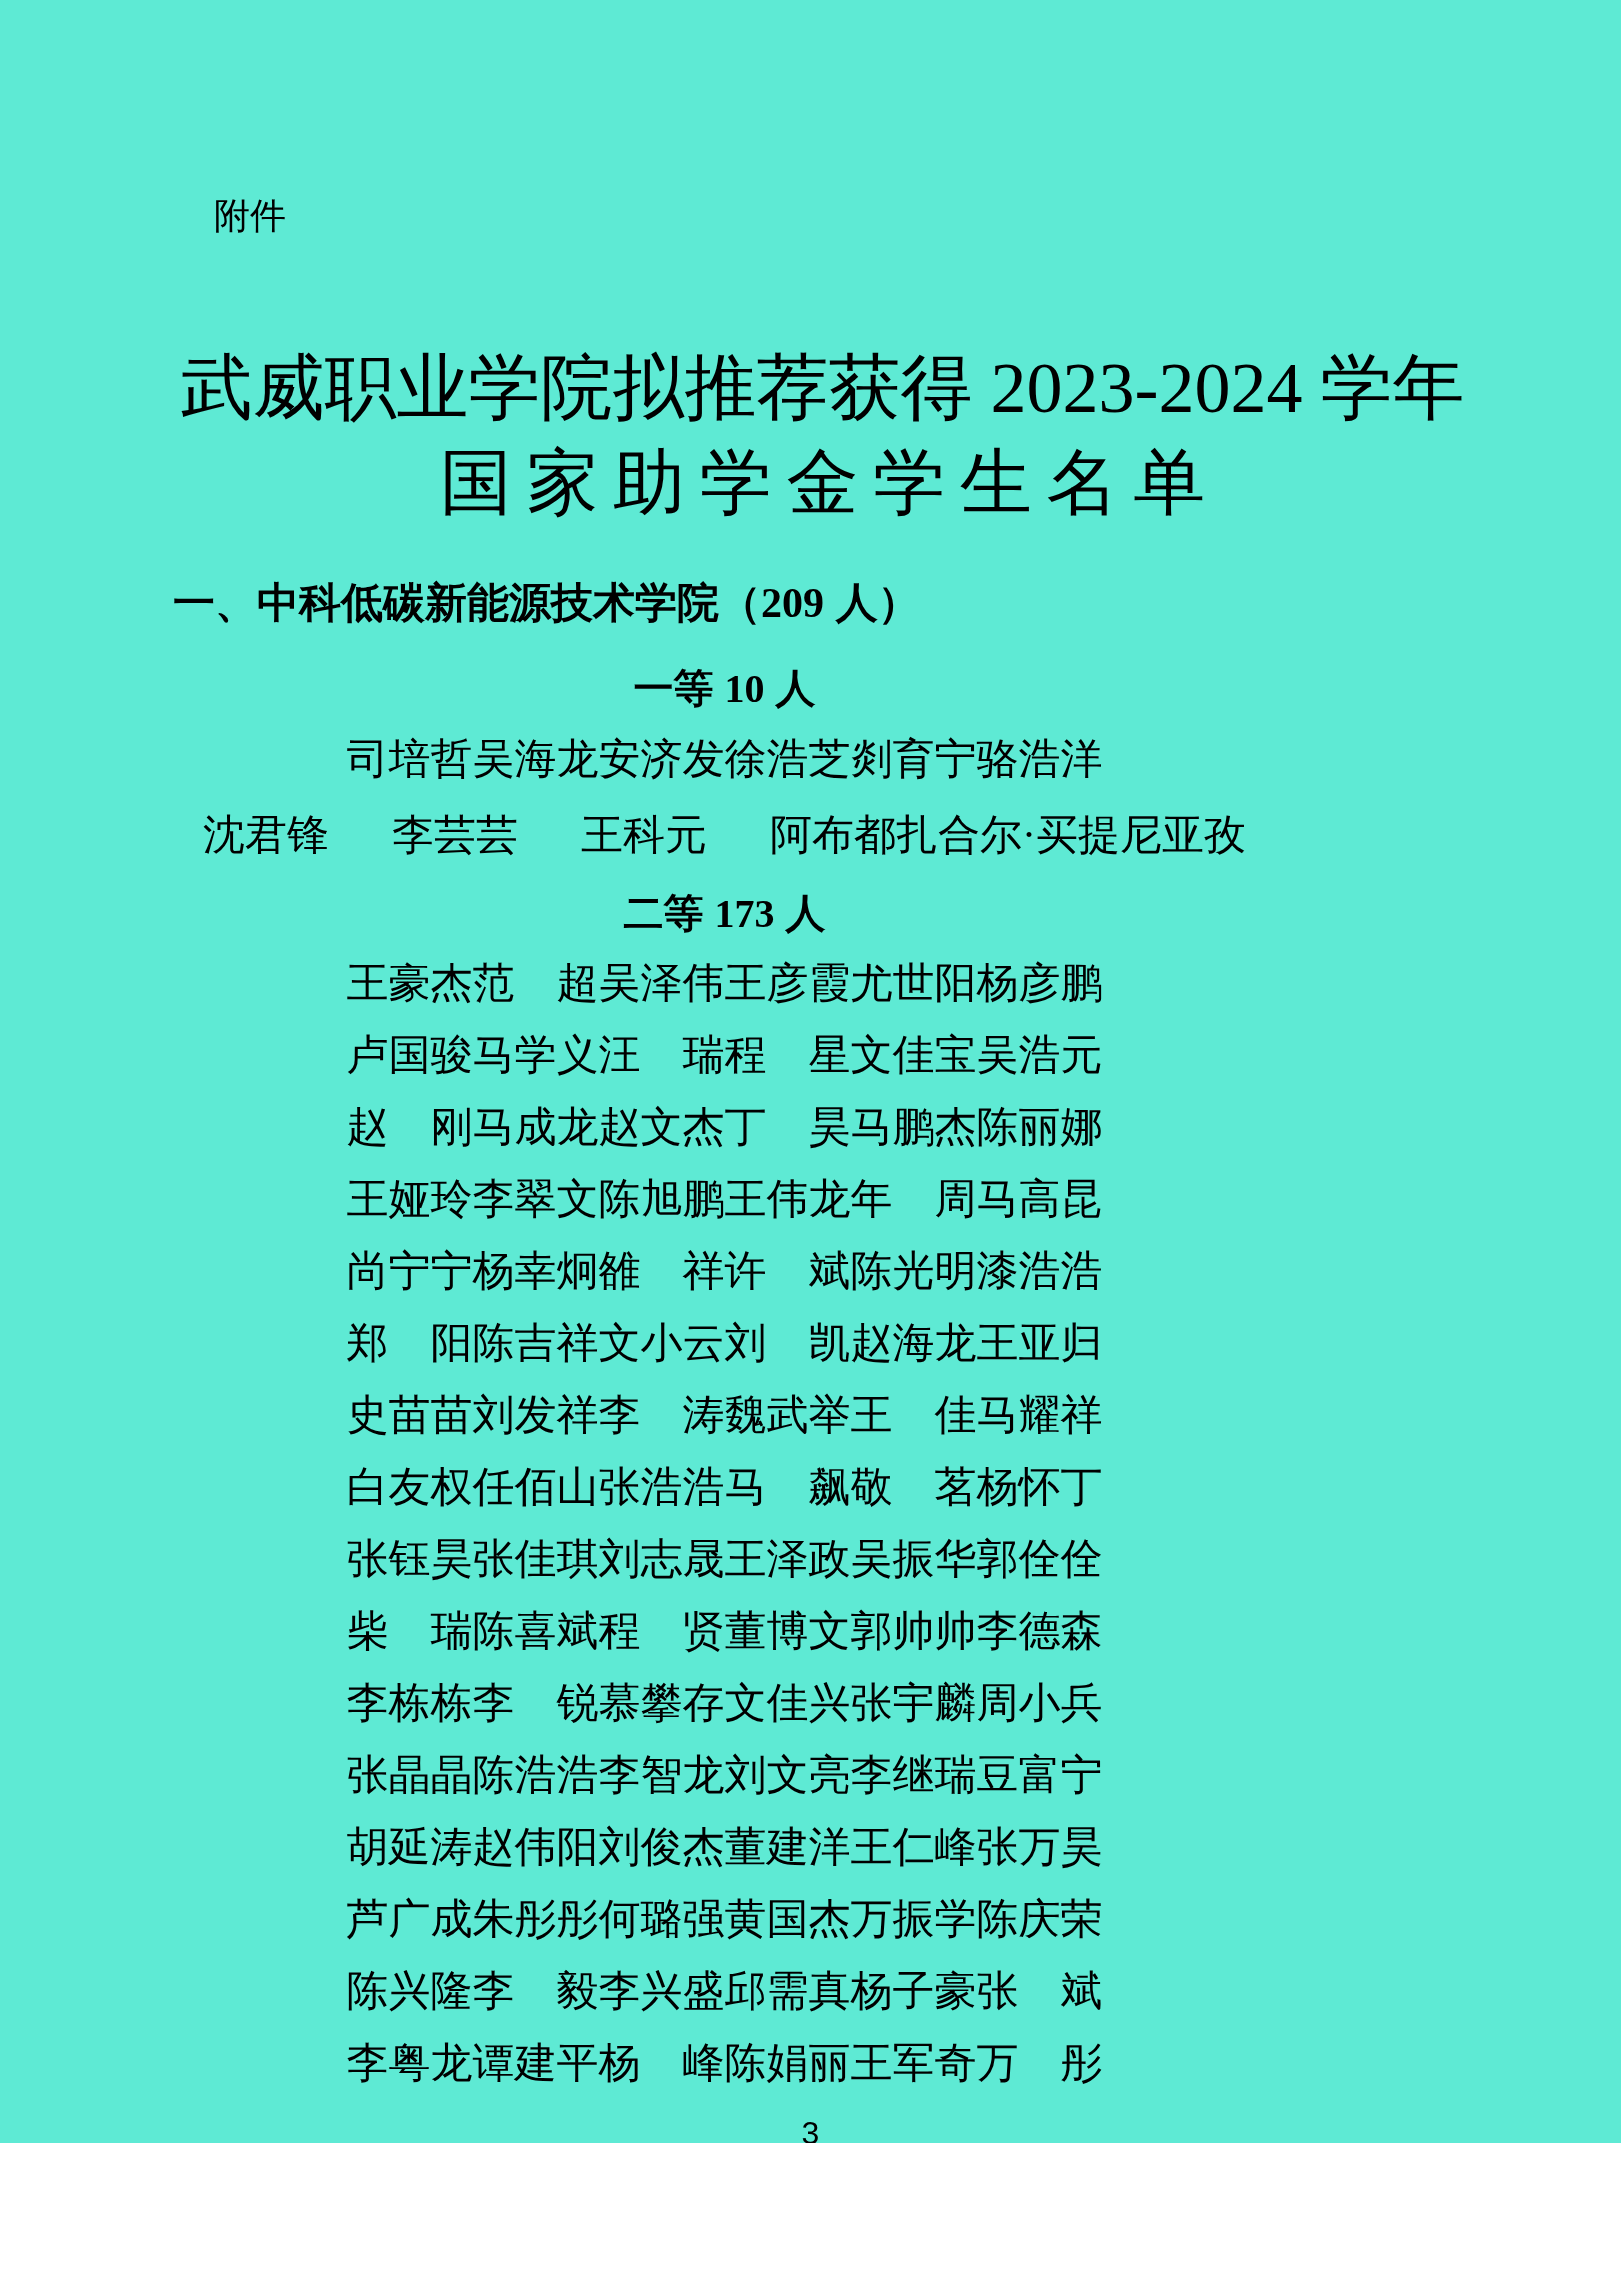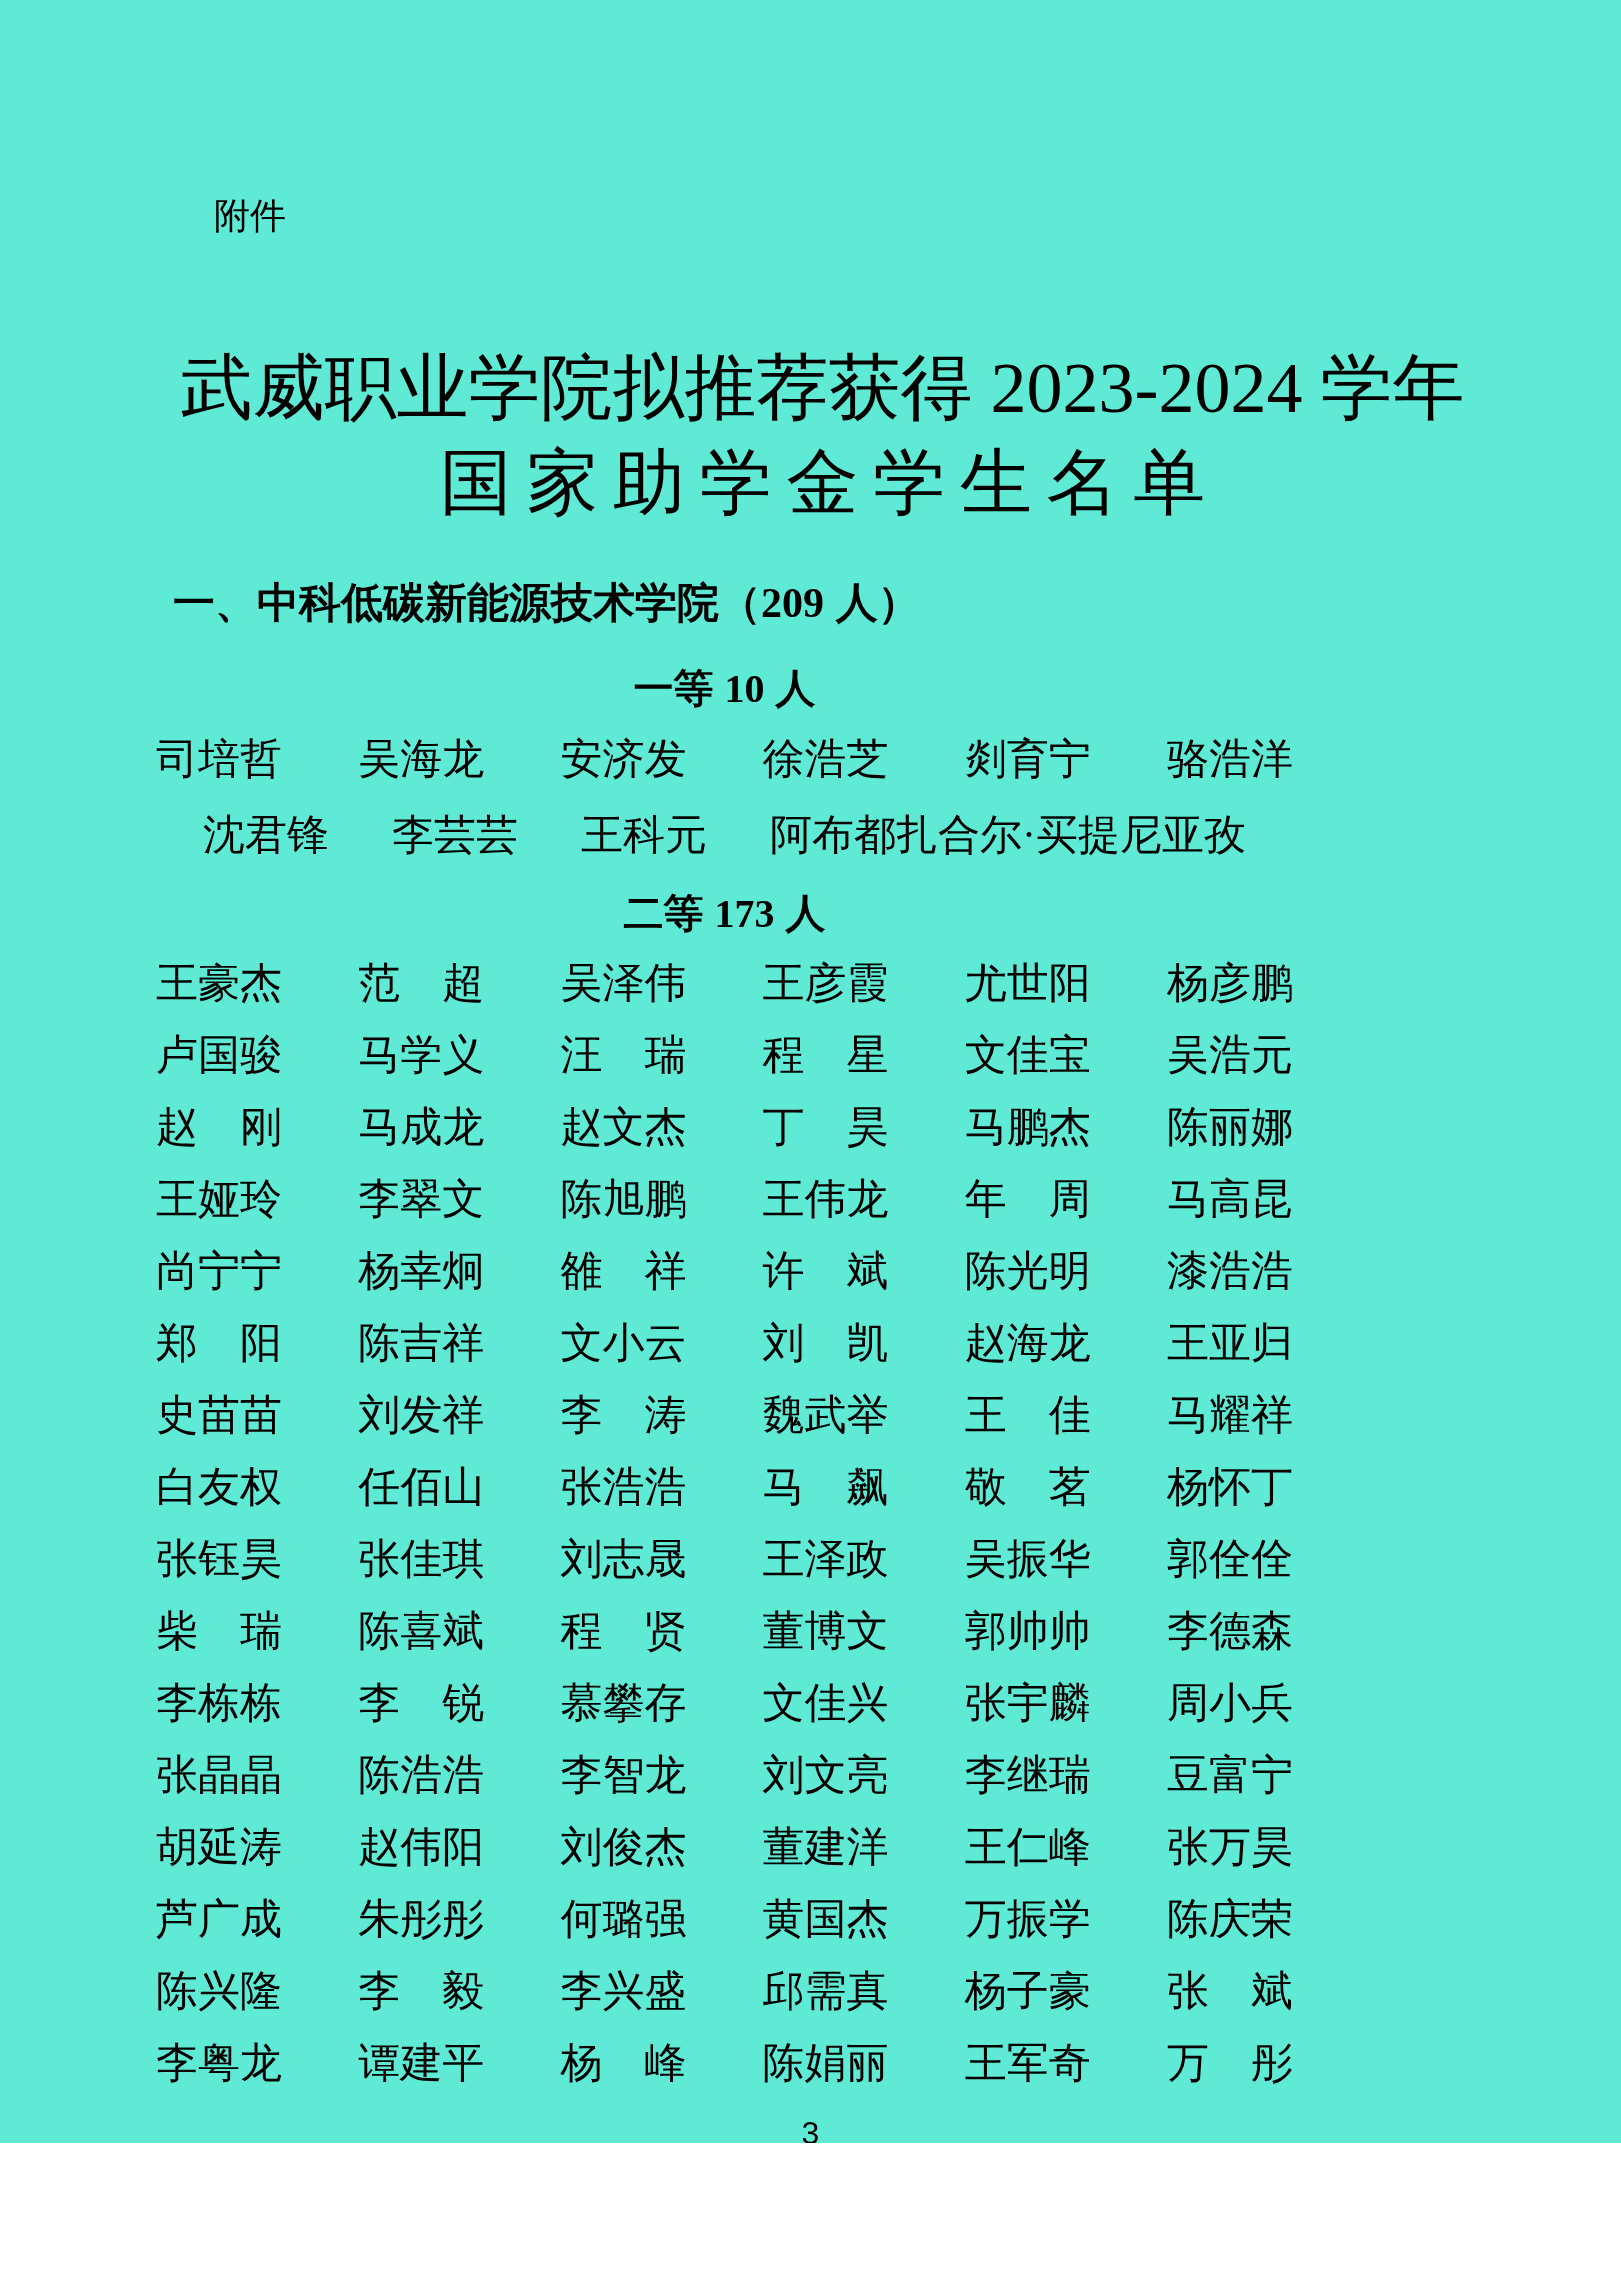--- a/index.html
+++ b/index.html
@@ -76,21 +76,21 @@
   .name-group:nth-child(2) .group-heading { margin-top: 0px; }
   .rows { margin-top: 21.6px; }
   .name-row {
     display: flex;
     align-items: flex-start;
     height: 72px;
     font-size: 42px;
     line-height: 47px;
   }
   .name-group:nth-child(1) .name-row { height: 76px; }
-  .name-row.row-6 { justify-content: space-between; }
+  .name-row.row-6 { justify-content: center; }
   .name-row.row-left { justify-content: center; gap: 63px; }
   .student-name { white-space: pre; }
   .page-number {
     position: absolute;
     left: 0;
     top: 2115px;
     width: 100%;
     text-align: center;
     font-size: 32px;
     font-family: "Liberation Sans", sans-serif;

